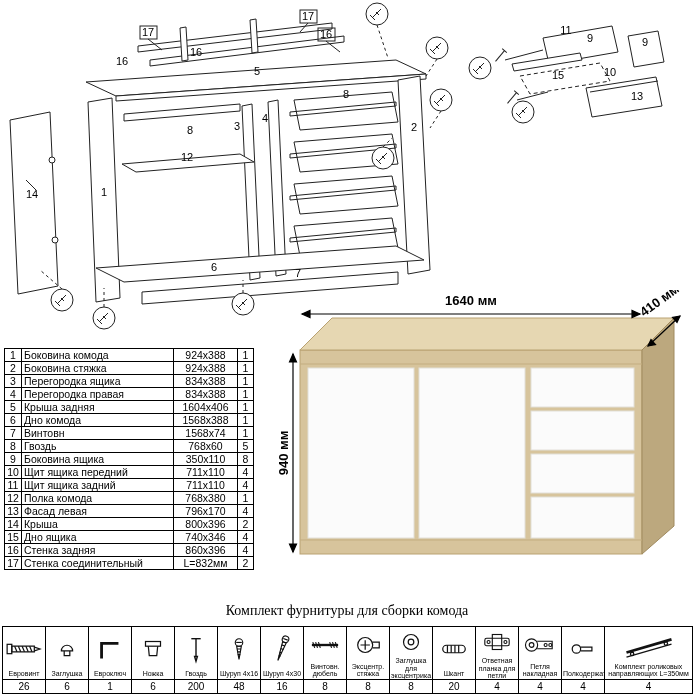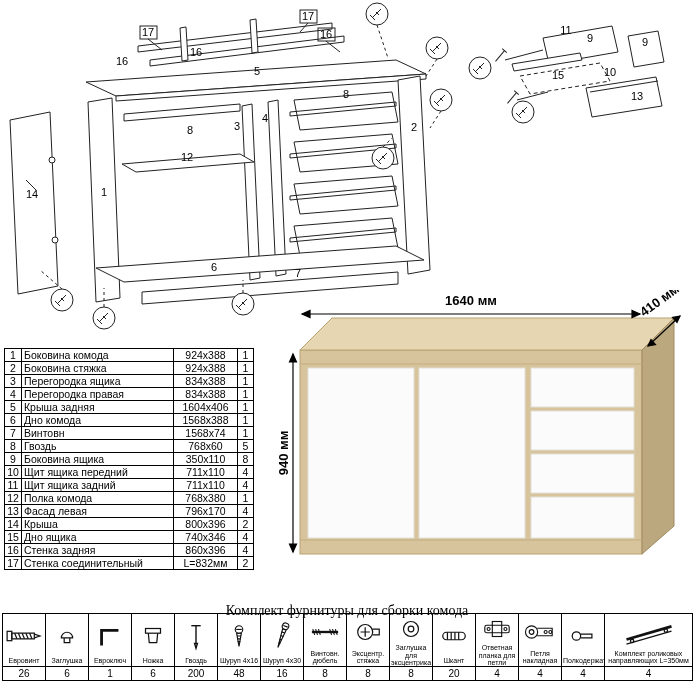--- a/index.html
+++ b/index.html
@@ -7,21 +7,21 @@
        font-family:"Liberation Sans",sans-serif;color:#000;}
   svg text{font-family:"Liberation Sans",sans-serif;}
   .diagram-svg{position:absolute;left:0;top:0;}
   .render-svg{position:absolute;left:278px;top:290px;}
   .parts-table{position:absolute;left:4px;top:348px;border-collapse:collapse;table-layout:fixed;}
   .parts-table td{border:1px solid #000;font-size:10.5px;line-height:12px;height:12px;
       padding:0 2px;white-space:nowrap;overflow:hidden;}
   .parts-table td.c{text-align:center;padding:0 1px;}
   .hw-title{position:absolute;left:0;top:603px;width:694px;text-align:center;
       font-family:"Liberation Serif",serif;font-size:14px;}
-  .hw-table{position:absolute;left:2px;top:613px;width:690px;border-collapse:collapse;table-layout:fixed;}
+  .hw-table{position:absolute;left:2px;top:626px;width:690px;border-collapse:collapse;table-layout:fixed;}
   .hw-table td{border:1px solid #000;padding:0;vertical-align:bottom;overflow:hidden;}
   .hw-cell{display:flex;flex-direction:column;height:52px;}
   .hw-icon{flex:1;display:flex;align-items:center;justify-content:center;}
   .hw-name{font-size:7px;line-height:1.1;text-align:center;padding:0 1px 1px 1px;}
   .hw-qty{height:13px;font-size:10px;text-align:center;vertical-align:middle !important;}
 </style>
 </head>
 <body>
 
 <svg class="diagram-svg" width="694" height="345" viewBox="0 0 694 345">

